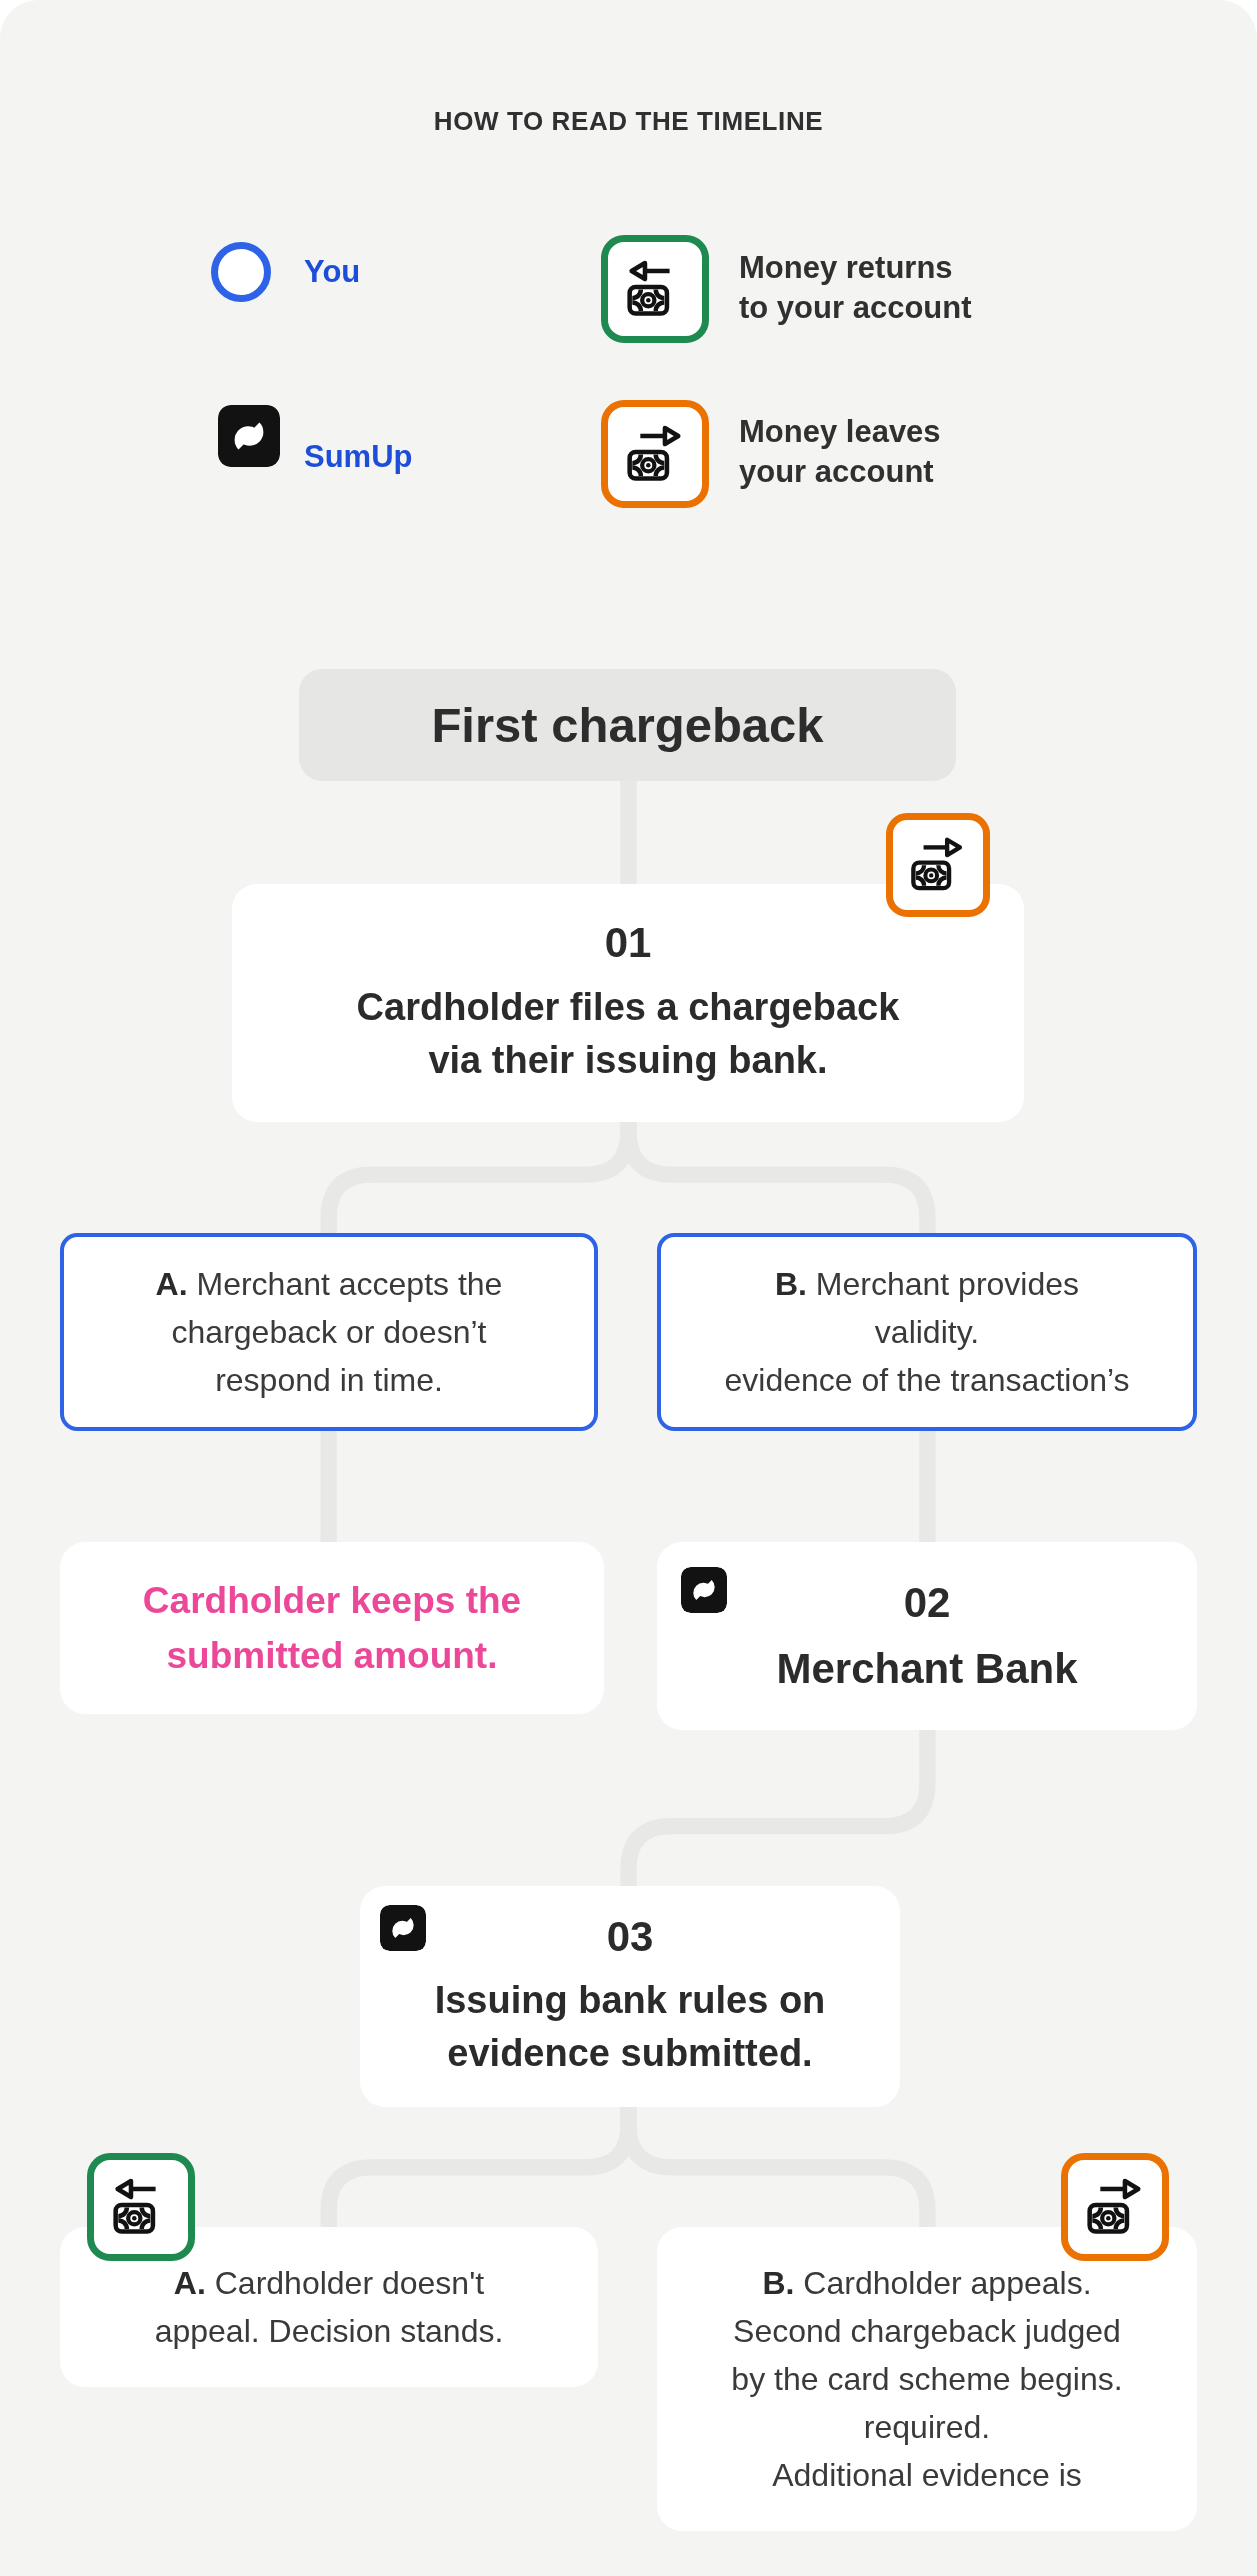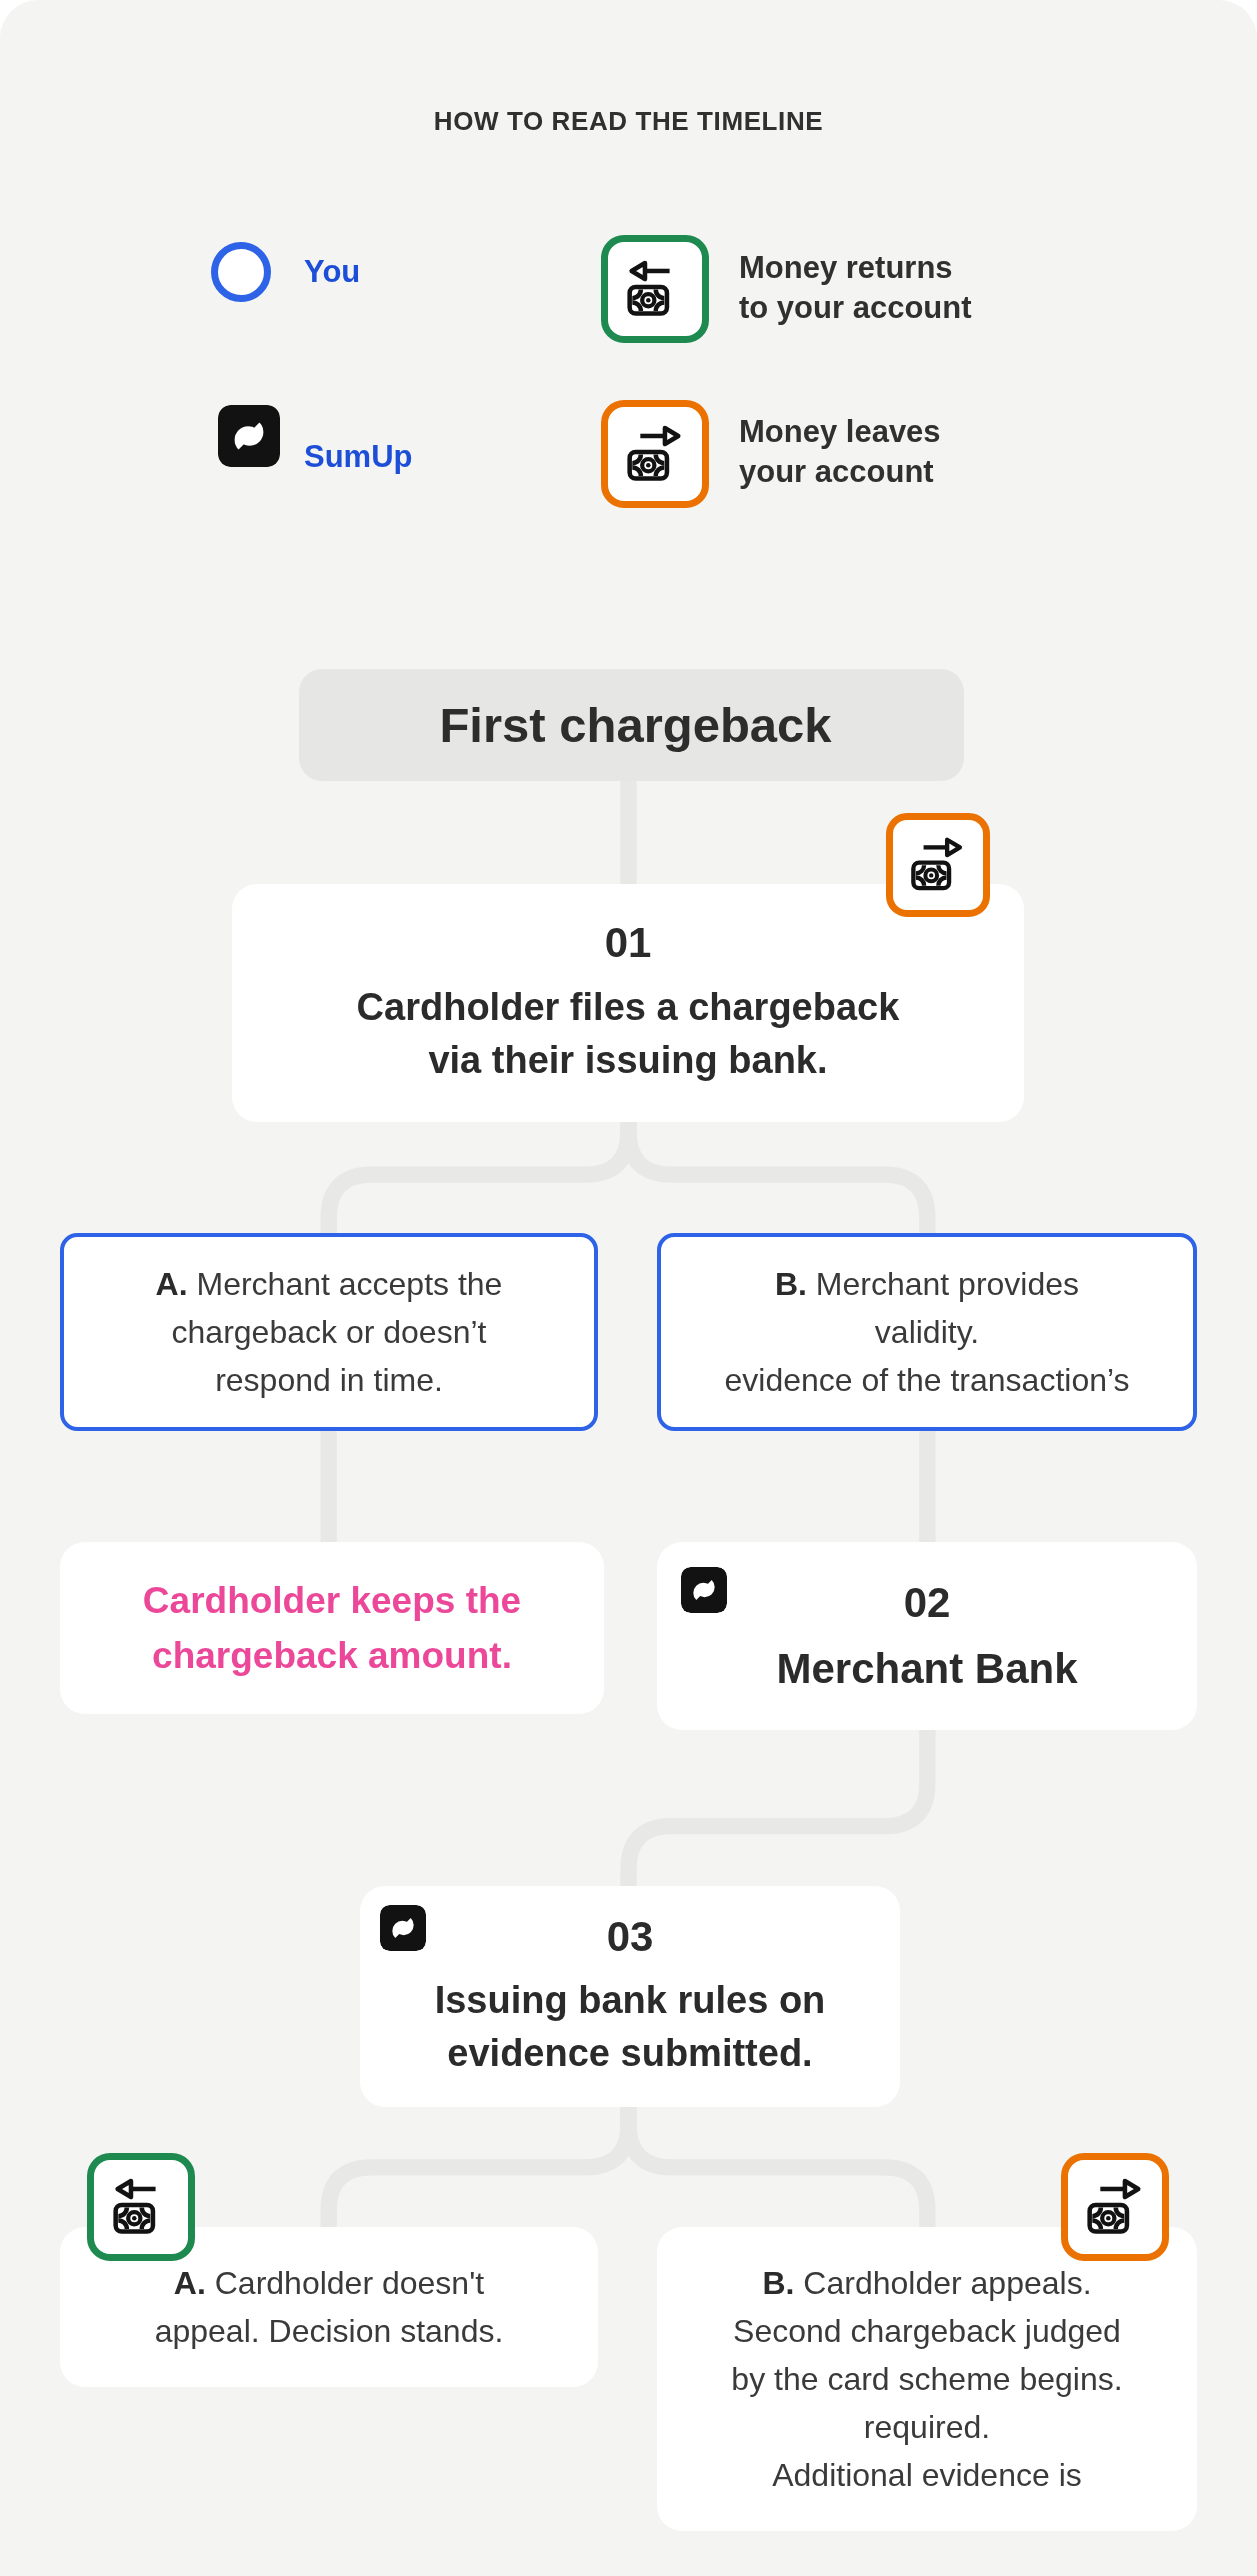--- a/index.html
+++ b/index.html
@@ -129,21 +129,21 @@
       </g>
       <circle cx="19" cy="32.5" r="4.6" fill="none" stroke="#121212" stroke-width="3.2"></circle>
       <circle cx="19" cy="32.5" r="1.7" fill="#121212"></circle>
     </svg>
   </div>
   <div class="abs legend-lines" style="left:739px;top:412px;">
     <span class="l">Money leaves</span>
     <span class="l">your account</span>
   </div>
 
-  <div class="abs pill" style="left:299px;top:669px;width:657px;height:112px;padding-left:8px;">First chargeback</div>
+  <div class="abs pill" style="left:299px;top:669px;width:657px;height:112px;">First chargeback</div>
 
   <div class="abs card" style="left:232px;top:884px;width:792px;height:238px;">
     <div class="num">01</div>
     <div class="heading">
       <span class="l">Cardholder files a chargeback</span>
       <span class="l">via their issuing bank.</span>
     </div>
   </div>
   <div class="abs badge orange" style="left:886px;top:813px;width:104px;height:104px;border-radius:21px;">
     <svg viewBox="0 0 48 48">
@@ -177,21 +177,21 @@
     <div class="body-text">
       <span class="l first"><b>B.</b> <span>Merchant provides</span></span>
       <span class="l">validity.</span>
       <span class="l">evidence of the transaction’s</span>
     </div>
   </div>
 
   <div class="abs card" style="left:60px;top:1542px;width:544px;height:172px;">
     <div class="keeps-text">
       <span class="l">Cardholder keeps the</span>
-      <span class="l">chargeback amount.</span>
+      <span class="l">submitted amount.</span>
     </div>
   </div>
 
   <div class="abs card" style="left:657px;top:1542px;width:540px;height:188px;">
     <div class="mini-sumup" style="left:24px;top:25px;width:46px;height:46px;">
       <svg viewBox="0 0 48 48" width="46" height="46">
         <rect x="0" y="0" width="48" height="48" rx="10" fill="#121212"></rect>
         <g transform="translate(24,24) rotate(-45)">
           <path d="M-10.5,-1.7 A10.5,10.5 0 0 0 10.5,-1.7 Z" transform="translate(2.6,0)" fill="#ffffff"></path>
           <path d="M-10.5,1.7 A10.5,10.5 0 0 1 10.5,1.7 Z" transform="translate(-2.6,0)" fill="#ffffff"></path>

